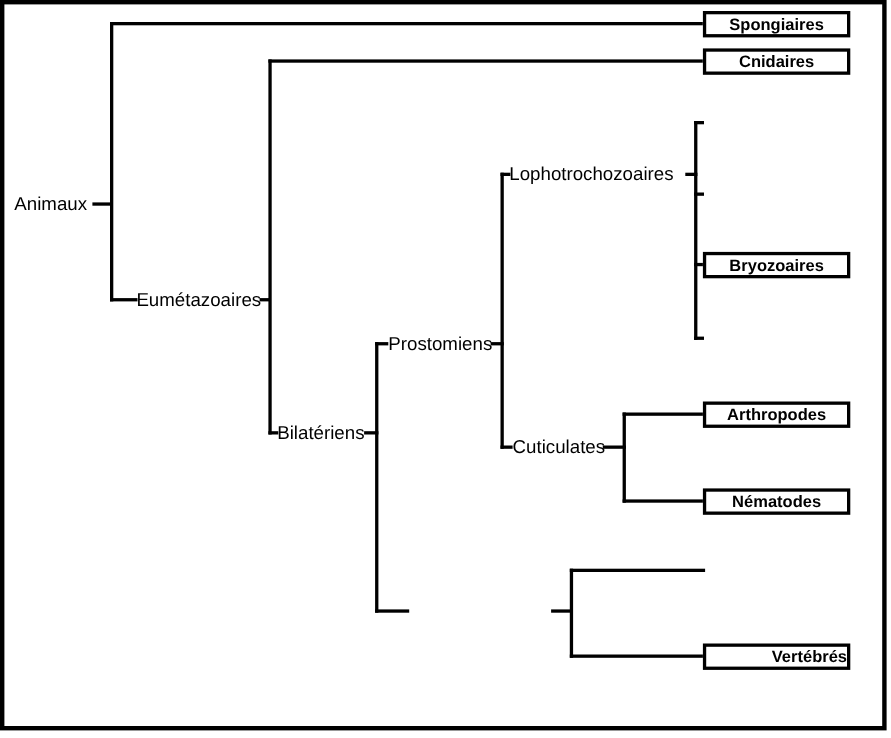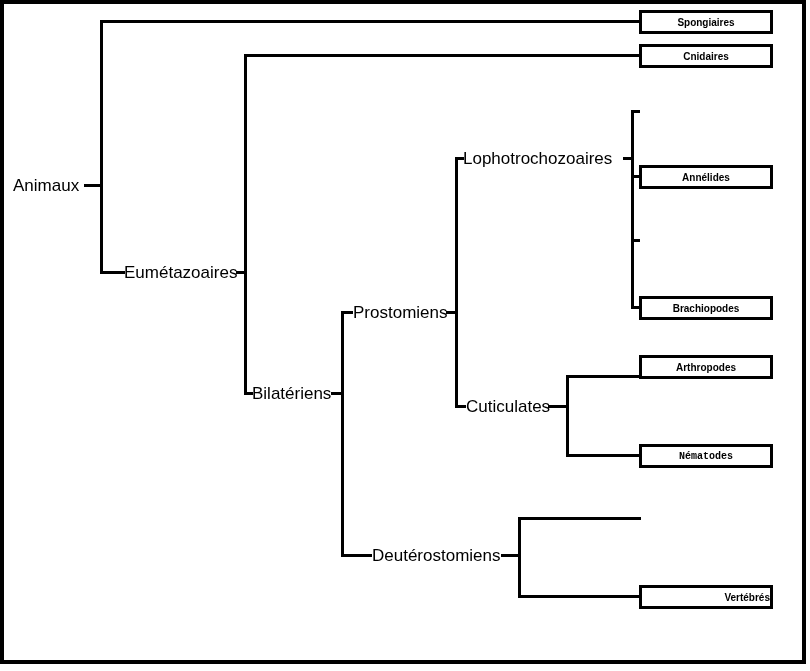--- a/index.html
+++ b/index.html
@@ -43,39 +43,38 @@
     position: absolute;
     left: 639px;
     width: 134px;
     height: 24px;
     border: 3px solid #000000;
     box-sizing: border-box;
     background: #ffffff;
     display: flex;
     align-items: center;
     justify-content: center;
-    font-size: 10px;
+    font-size: 15px;
     font-weight: bold;
     white-space: nowrap;
   }
 </style>
 </head>
 <body>
 
 <div id="stage">
 
   <div class="frame"></div>
 
   <div class="label" style="left:13px; top:177px;">Animaux</div>
   <div class="label" style="left:124px; top:264px;">Eumétazoaires</div>
   <div class="label" style="left:252px; top:385px;">Bilatériens</div>
   <div class="label" style="left:353px; top:304px;text-align:right;">Prostomiens</div>
   <div class="label" style="left:463px; top:150px;">Lophotrochozoaires</div>
   <div class="label" style="left:466px; top:398px;">Cuticulates</div>
-  <div class="label" style="left:372px; top:547px;">Deutérostomiens</div>
 
   <div class="h" style="left:84px;  top:184px; width:17px;"></div>
   <div class="v" style="left:100px; top:20px;  height:254px;"></div>
   <div class="h" style="left:100px; top:20px;  width:539px;"></div>
   <div class="h" style="left:100px; top:271px; width:25px;"></div>
 
   <div class="h" style="left:236px; top:271px; width:10px;"></div>
   <div class="v" style="left:244px; top:54px;  height:341px;"></div>
   <div class="h" style="left:244px; top:54px;  width:395px;"></div>
   <div class="h" style="left:244px; top:392px; width:9px;"></div>
@@ -106,29 +105,26 @@
   <div class="v" style="left:518px; top:517px; height:81px;"></div>
   <div class="h" style="left:518px; top:517px; width:123px;"></div>
   <div class="h" style="left:518px; top:595px; width:123px;"></div>
 
   <div class="box" style="top:10px;">
       <span>Spongiaires</span>
     </div>
   <div class="box" style="top:44px;">
       <span>Cnidaires</span>
     </div>
-  <div class="box" style="top:165px;">
-      <span>Annélides</span>
+  <div class="box" style="top:229px;">
+      <span>Bryozoaires</span>
     </div>
-  <div class="box" style="top:296px;">
-      <span>Brachiopodes</span>
-    </div>
-  <div class="box" style="top:355px;">
+  <div class="box" style="top:365px;">
       <span>Arthropodes</span>
     </div>
-  <div class="box" style="top:444px;font-family:Liberation Mono, monospace;">
+  <div class="box" style="top:444px;">
       <span>Nématodes</span>
     </div>
   <div class="box" style="top:585px;justify-content:flex-end;">
       <span>Vertébrés</span>
     </div>
 
 </div>
 
 </body></html>

